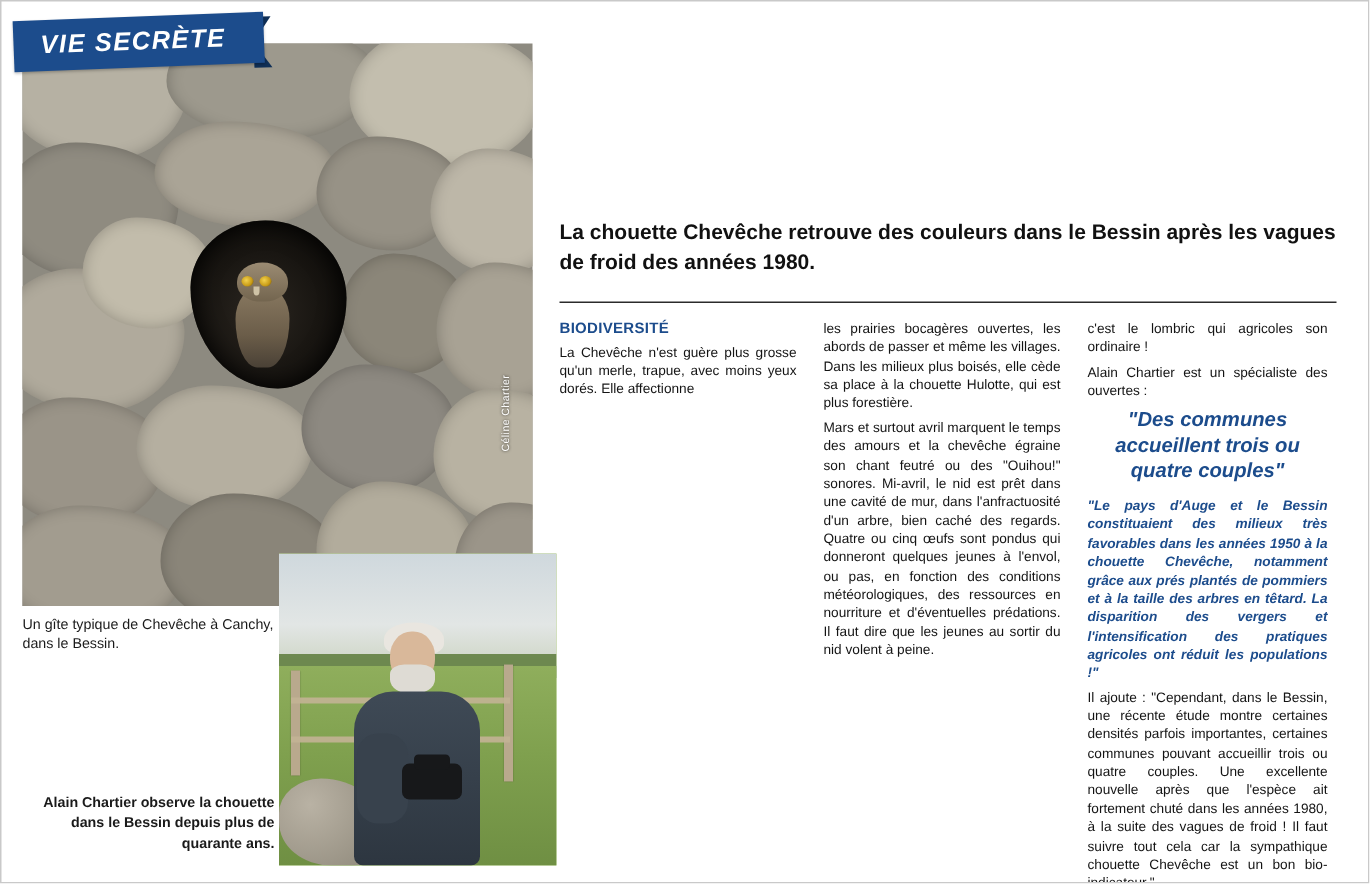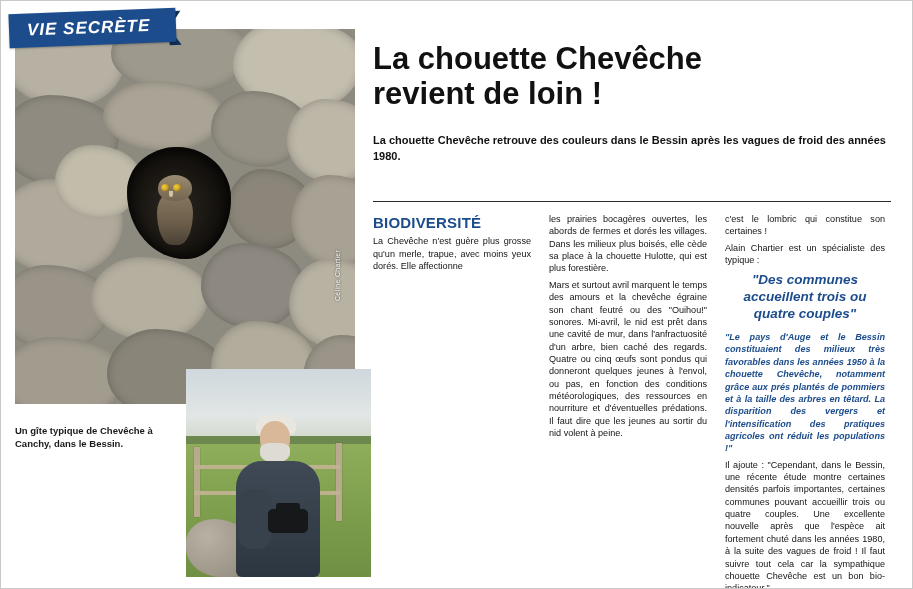--- a/index.html
+++ b/index.html
@@ -123,26 +123,25 @@
     left: 16px; top: 18px;
     width: 4px; height: 6px;
     background: #cfc3a6;
     border-radius: 0 0 50% 50%;
   }
 
   
   .cap-wall {
     position: absolute;
     left: 14px;
-    top: 424px;
+    top: 410px;
     width: 170px;
     font-size: 9.5px;
     line-height: 1.35;
     color: #1a1a1a;
-    font-weight: bold;
   }
 
   
   .photo-field {
     position: absolute;
     left: 185px;
     top: 368px;
     width: 185px;
     height: 208px;
     overflow: hidden;
@@ -220,23 +219,23 @@
     top: 40px;
     width: 510px;
     font-size: 31px;
     line-height: 1.14;
     font-weight: bold;
     color: #111111;
   }
   .subhead {
     position: absolute;
     left: 372px;
-    top: 132px;
+    top: 144px;
     width: 520px;
-    font-size: 11px;
+    font-size: 14px;
     line-height: 1.42;
     font-weight: bold;
     color: #111111;
   }
   .rule {
     position: absolute;
     left: 372px;
     top: 200px;
     width: 518px;
     height: 1px;
@@ -252,21 +251,21 @@
     color: #141414;
     text-align: justify;
   }
   .col p { margin: 0 0 4px 0; }
   .col1 { left: 372px; width: 158px; }
   .col2 { left: 548px; width: 158px; }
   .col3 { left: 724px; width: 160px; }
   .kicker {
     font-weight: bold;
     color: #1c4c8c;
-    font-size: 15px;
+    font-size: 10px;
     letter-spacing: .2px;
     display: block;
     margin-bottom: 2px;
   }
   .pullquote {
     color: #1c4c8c;
     font-style: italic;
     font-weight: bold;
     font-size: 13.5px;
     line-height: 1.25;
@@ -327,37 +326,36 @@
     <div class="fence-rail" style="left:8px; top:96px; width:146px;"></div>
     <div class="fence-rail" style="left:8px; top:122px; width:146px;"></div>
     <div class="stone-pile"></div>
     <div class="man-hair"></div>
     <div class="man-head"></div>
     <div class="man-beard"></div>
     <div class="man-torso"></div>
     <div class="man-arm"></div>
     <div class="binos"></div>
   </div>
-
-  <div class="headline" style="white-space:pre-line;">La chouette Chevêche
-revient de loin !</div>
+  <div class="cap-field">Alain Chartier observe la chouette dans le Bessin depuis plus de quarante ans.</div>
+
   <div class="subhead">La chouette Chevêche retrouve des couleurs dans le Bessin après les vagues de froid des années 1980.</div>
   <div class="rule"></div>
 
   <div class="col col1">
     <span class="kicker">BIODIVERSITÉ</span>
     <p>La Chevêche n'est guère plus grosse qu'un merle, trapue, avec moins yeux dorés. Elle affectionne</p>
   </div>
 
   <div class="col col2">
-    <p>les prairies bocagères ouvertes, les abords de fermes et dorés les villages. Dans les milieux plus boisés, elle cède sa place à la chouette Hulotte, qui est plus forestière.</p>
+    <p>les prairies bocagères ouvertes, les abords de passer et même les villages. Dans les milieux plus boisés, elle cède sa place à la chouette Hulotte, qui est plus forestière.</p>
     <p>Mars et surtout avril marquent le temps des amours et la chevêche égraine son chant feutré ou des "Ouihou!" sonores. Mi-avril, le nid est prêt dans une cavité de mur, dans l'anfractuosité d'un arbre, bien caché des regards. Quatre ou cinq œufs sont pondus qui donneront quelques jeunes à l'envol, ou pas, en fonction des conditions météorologiques, des ressources en nourriture et d'éventuelles prédations. Il faut dire que les jeunes au sortir du nid volent à peine.</p>
   </div>
 
   <div class="col col3">
-    <p>c'est le lombric qui constitue son certaines !</p>
-    <p>Alain Chartier est un spécialiste des typique :</p>
+    <p>c'est le lombric qui agricoles son ordinaire !</p>
+    <p>Alain Chartier est un spécialiste des ouvertes :</p>
     <div class="pullquote">"Des communes accueillent trois ou quatre couples"</div>
     <p style="font-style:italic;font-weight:bold;color:#1c4c8c;">"Le pays d'Auge et le Bessin constituaient des milieux très favorables dans les années 1950 à la chouette Chevêche, notamment grâce aux prés plantés de pommiers et à la taille des arbres en têtard. La disparition des vergers et l'intensification des pratiques agricoles ont réduit les populations !"</p>
     <p>Il ajoute : "Cependant, dans le Bessin, une récente étude montre certaines densités parfois importantes, certaines communes pouvant accueillir trois ou quatre couples. Une excellente nouvelle après que l'espèce ait fortement chuté dans les années 1980, à la suite des vagues de froid ! Il faut suivre tout cela car la sympathique chouette Chevêche est un bon bio-indicateur."</p>
   </div>
 
 </div>
 
 </body></html>

